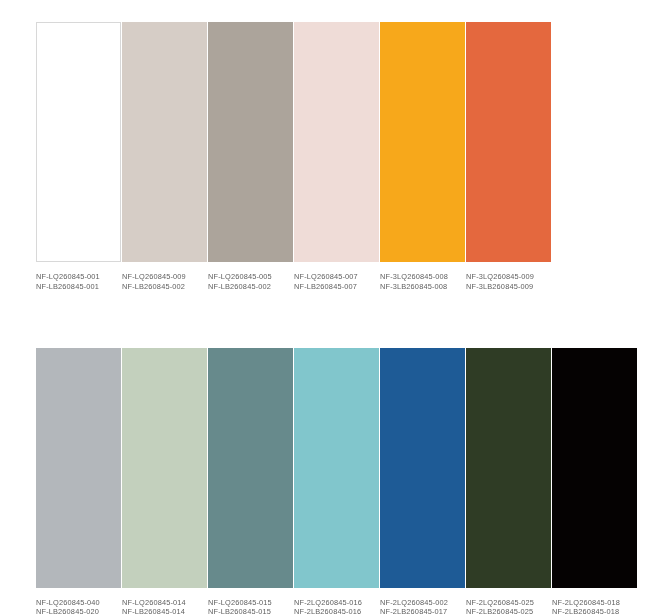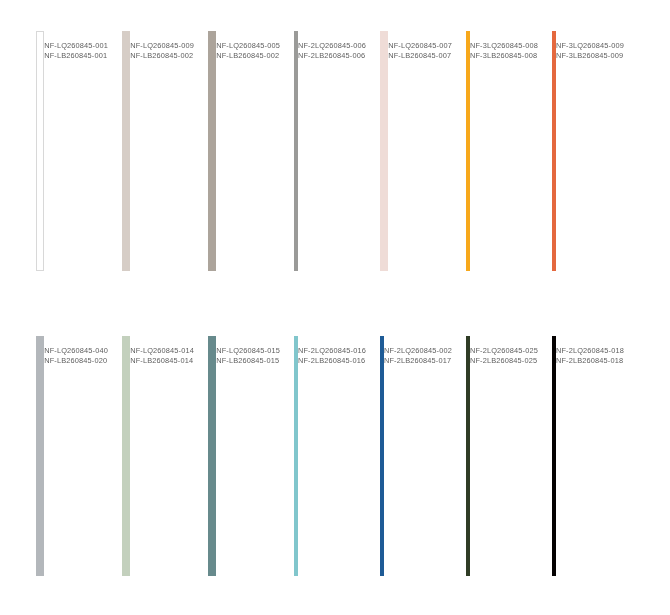--- a/index.html
+++ b/index.html
@@ -25,22 +25,21 @@
     justify-content: flex-start;
     align-items: flex-start;
   }
   .swatch-row.row-2 {
     margin-top: 56px;
   }
   .swatch-cell {
     width: 72px;
     margin-right: 14px;
     display: flex;
-    flex-direction: row;
-    margin-top: 9px;
+    flex-direction: column;
   }
   .swatch-cell:last-child {
     margin-right: 0;
   }
   .chip {
     width: 85px;
     height: 240px;
     box-sizing: border-box;
   }
   .chip.bordered {
@@ -75,27 +74,20 @@
         <div class="labels">
           <div class="label-line">NF-LQ260845-009</div>
           <div class="label-line">NF-LB260845-002</div>
         </div>
       </div>
       <div class="swatch-cell">
         <div class="chip" style="background-color: rgb(172, 164, 155);"></div>
         <div class="labels">
           <div class="label-line">NF-LQ260845-005</div>
           <div class="label-line">NF-LB260845-002</div>
-        </div>
-      </div>
-      <div class="swatch-cell">
-        <div class="chip" style="background-color: rgb(154, 154, 152);"></div>
-        <div class="labels">
-          <div class="label-line">NF-2LQ260845-006</div>
-          <div class="label-line">NF-2LB260845-006</div>
         </div>
       </div>
       <div class="swatch-cell">
         <div class="chip" style="background-color: rgb(239, 220, 215);"></div>
         <div class="labels">
           <div class="label-line">NF-LQ260845-007</div>
           <div class="label-line">NF-LB260845-007</div>
         </div>
       </div>
       <div class="swatch-cell">

